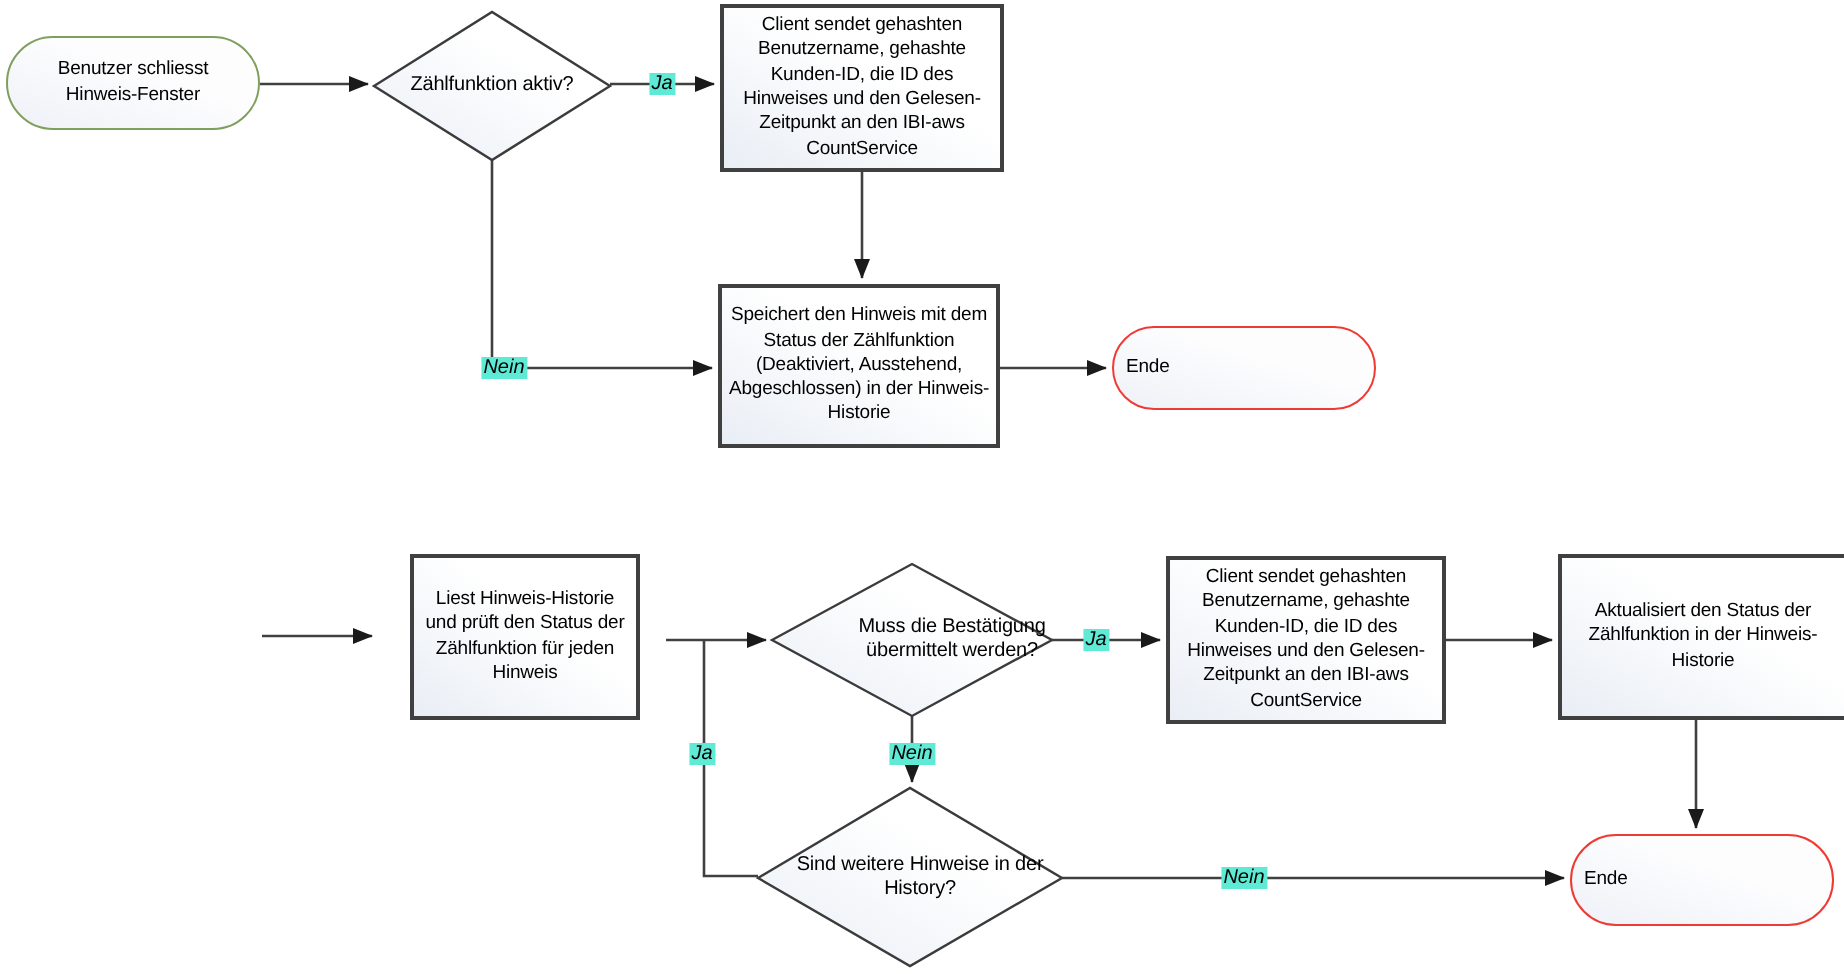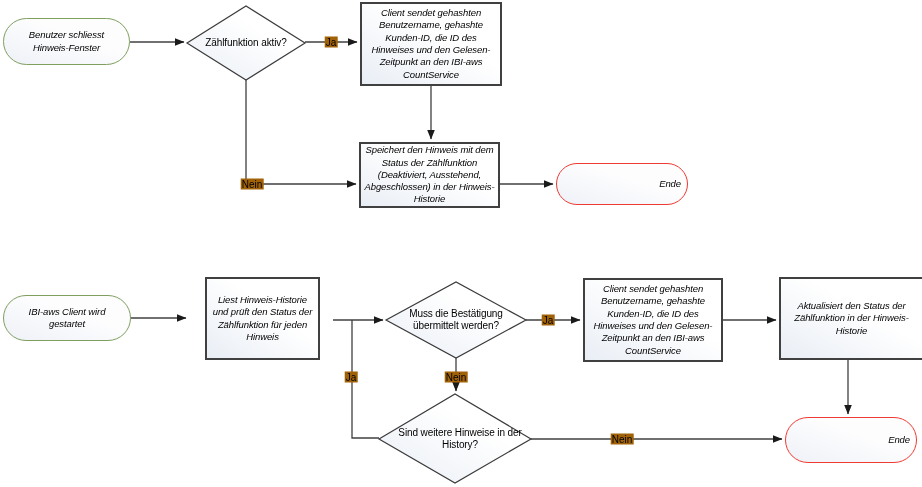--- a/index.html
+++ b/index.html
@@ -2,43 +2,43 @@
 <html><head>
 <meta charset="utf-8">
 <style>
   html,body{margin:0;padding:0;background:#ffffff;}
   #stage{
     position:relative;width:922px;height:487px;background:#ffffff;
     font-family:"Liberation Sans","DejaVu Sans",sans-serif;color:#000;overflow:hidden;
   }
   #wires{position:absolute;left:0;top:0;width:922px;height:487px;}
   .shape{
-    position:absolute;display:flex;align-items:center;justify-content:flex-end;
+    position:absolute;display:flex;align-items:center;justify-content:flex-start;
     text-align:center;box-sizing:border-box;
-    font-size:9.5px;line-height:12.3px;letter-spacing:-0.1px;font-style:italic;
+    font-size:9.5px;line-height:12.3px;letter-spacing:-0.1px;
   }
   .process{
     border:2px solid #404040;
     background:linear-gradient(to bottom left,#ffffff 40%,#e9eef5 100%);
     padding:2px 3px;
   }
   .terminal{
     border-radius:24px;
     background:linear-gradient(to bottom left,#fdfdfe 40%,#eef1f7 100%);
     padding:20px 6px;
   }
   .terminal.green{border:1.4px solid #7f9f5f;}
   .terminal.red{border:1.6px solid #ee3b33;}
   .dlabel{
     position:absolute;display:flex;align-items:center;justify-content:center;
     text-align:center;font-size:10px;line-height:12.3px;letter-spacing:-0.1px;
   }
   .elabel{
     position:absolute;transform:translate(-50%,-50%);
-    background:#a16207;font-size:10px;line-height:11px;padding:0 1px;white-space:nowrap;
+    background:#5eead4;font-size:10px;line-height:11px;padding:0 1px;white-space:nowrap;font-style:italic;
   }
 </style>
 </head>
 <body>
 
 <div id="stage">
 
   <svg id="wires" width="922" height="487" viewBox="0 0 922 487" xmlns="http://www.w3.org/2000/svg">
     <defs>
       <marker id="ah" markerUnits="userSpaceOnUse" markerWidth="11" markerHeight="9" refX="9.5" refY="4" orient="auto">
@@ -78,40 +78,37 @@
   <div class="shape terminal green" style="left:3px;top:18px;width:127px;height:47px;">
     <span>Benutzer schliesst Hinweis-Fenster</span>
   </div>
 
   <div class="dlabel" style="left:191px;top:32px;width:110px;height:22px;">Zählfunktion aktiv?</div>
 
   <div class="shape process" style="left:360px;top:2px;width:142px;height:84px;">
     <span>Client sendet gehashten Benutzername, gehashte Kunden-ID, die ID des Hinweises und den Gelesen-Zeitpunkt an den IBI-aws CountService</span>
   </div>
 
-  <div class="shape process" style="left:359px;top:142px;width:141px;height:66px;">
+  <div class="shape process" style="left:359px;top:142px;width:141px;height:82px;">
     <span>Speichert den Hinweis mit dem Status der Zählfunktion (Deaktiviert, Ausstehend, Abgeschlossen) in der Hinweis-Historie</span>
   </div>
 
   <div class="shape terminal red" style="left:556px;top:163px;width:132px;height:42px;">
     <span>Ende</span>
   </div>
 
   <div class="elabel" style="left:331px;top:42px;">Ja</div>
   <div class="elabel" style="left:252px;top:184px;">Nein</div>
 
-  <div class="shape terminal green" style="left:3px;top:295px;width:128px;height:46px;">
-    <span>IBI-aws Client wird gestartet</span>
-  </div>
 
   <div class="shape process" style="left:205px;top:277px;width:115px;height:83px;">
     <span>Liest Hinweis-Historie und prüft den Status der Zählfunktion für jeden Hinweis</span>
   </div>
 
-  <div class="dlabel" style="left:396px;top:300px;width:120px;height:40px;">Muss die Bestätigung übermittelt werden?</div>
+  <div class="dlabel" style="left:416px;top:300px;width:120px;height:40px;">Muss die Bestätigung übermittelt werden?</div>
 
   <div class="shape process" style="left:583px;top:278px;width:140px;height:84px;">
     <span>Client sendet gehashten Benutzername, gehashte Kunden-ID, die ID des Hinweises und den Gelesen-Zeitpunkt an den IBI-aws CountService</span>
   </div>
 
   <div class="shape process" style="left:779px;top:277px;width:145px;height:83px;">
     <span>Aktualisiert den Status der Zählfunktion in der Hinweis-Historie</span>
   </div>
 
   <div class="dlabel" style="left:395px;top:419px;width:130px;height:40px;">Sind weitere Hinweise in der History?</div>

